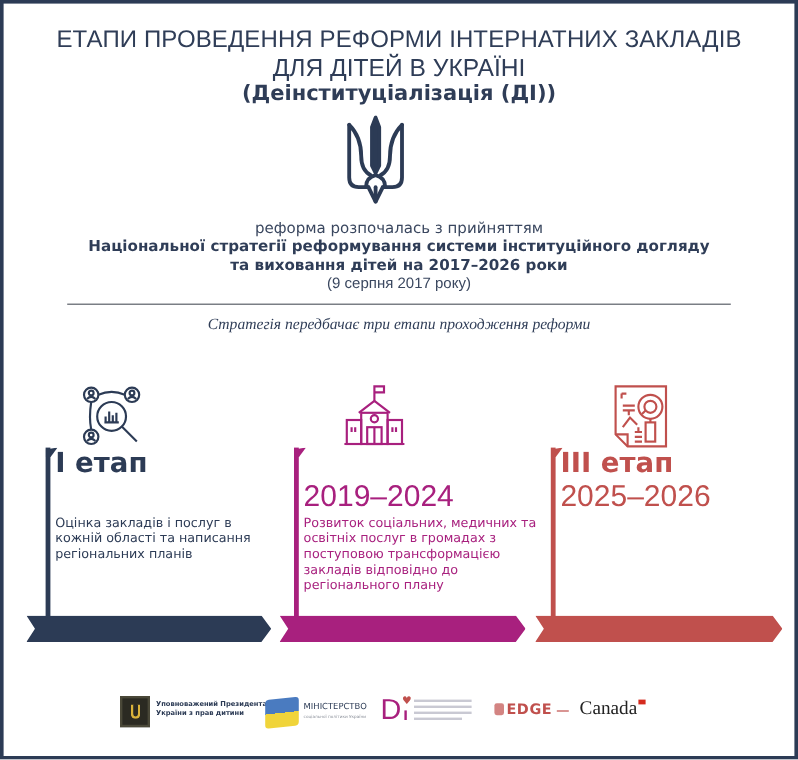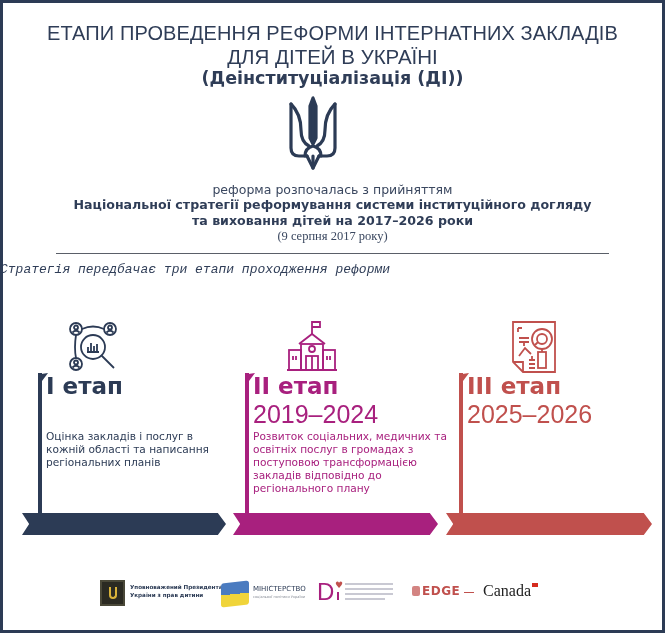--- a/index.html
+++ b/index.html
@@ -11,24 +11,24 @@
   .t1 { top: 22px; font-family: "Liberation Sans", sans-serif; font-size: 20px; letter-spacing: 0.1px; font-weight: normal; }
   .t2 { top: 45px; font-family: "Liberation Sans", sans-serif; font-size: 20.5px; }
   .t3 { top: 68px; font-family: "DejaVu Sans", sans-serif; font-size: 17.5px; font-weight: bold; }
 
   .trident { position: absolute; left: 287px; top: 96px; width: 52px; height: 76px; }
 
   .sub { position: absolute; left: 0; width: 665px; text-align: center; color: #2f3d57; }
   .s1 { top: 182px; font-size: 12.5px; font-family: "DejaVu Sans", sans-serif; color: #3a475f; }
   .s2 { top: 197px; font-size: 12.6px; font-weight: bold; font-family: "DejaVu Sans", sans-serif; }
   .s3 { top: 213px; font-size: 12.6px; font-weight: bold; font-family: "DejaVu Sans", sans-serif; }
-  .s4 { top: 229px; font-size: 12.5px; font-family: Liberation Serif, serif; color: #3a475f; }
+  .s4 { top: 229px; font-size: 12.5px; font-family: Liberation Sans, sans-serif; color: #3a475f; }
 
   .divider { position: absolute; left: 56px; top: 253px; width: 553px; height: 1px; background: #5a5f68; }
-  .strategy { position: absolute; left: 0; width: 665px; top: 262px; font-size: 13px; font-style: italic; font-family: Liberation Mono, monospace; color: #2f3d57; }
+  .strategy { position: absolute; left: 0; width: 665px; top: 262px; text-align: center; font-size: 13px; font-style: italic; font-family: Liberation Serif, serif; color: #2f3d57; }
 
   .stage { position: absolute; top: 320px; width: 220px; height: 220px; }
   .stage .icon { position: absolute; top: 0; width: 54px; height: 54px; }
   .stage .post { position: absolute; top: 53px; width: 4px; height: 145px; }
   .stage .post-cap { position: absolute; top: 53px; width: 10px; height: 8px; }
   .stage .name { position: absolute; top: 53px; font-family: "DejaVu Sans", sans-serif; font-weight: bold; font-size: 23px; line-height: 26px; }
   .stage .years { position: absolute; top: 80px; font-family: "Liberation Sans", sans-serif; font-size: 25px; line-height: 28px; }
   .stage .desc { position: absolute; top: 110px; font-family: "DejaVu Sans", sans-serif; font-size: 10.6px; line-height: 13px; width: 190px; }
 
   .arrow { position: absolute; top: 513px; height: 22px; }
@@ -97,21 +97,20 @@
       <rect x="21" y="36" width="12" height="14"></rect>
       <path d="M27 36 L27 50"></path>
       <rect x="4" y="30" width="12" height="20"></rect>
       <rect x="38" y="30" width="12" height="20"></rect>
       <path d="M8 36 L8 40 M11 36 L11 40 M42 36 L42 40 M45 36 L45 40"></path>
       <path d="M2 50 L52 50"></path>
     </g>
   </svg>
   <div class="post-cap" style="left:0; background:#a8207e; clip-path:polygon(0 100%,0 20%,100% 0,40% 100%);"></div>
   <div class="post" style="left:0; background:#a8207e;"></div>
-  <div class="name" style="left:8px;">ІІ етап</div>
   <div class="years" style="left:8px;">2019–2024</div>
   <div class="desc" style="left:8px; width:196px;">Розвиток соціальних, медичних та освітніх послуг в громадах з поступовою трансформацією закладів відповідно до регіонального плану</div>
 </div>
 
 <div class="stage" style="left:459px; color:#c0504d;">
   <svg class="icon" viewBox="0 0 54 54" style="left:48px;">
     <g fill="none" stroke="#c0504d" stroke-width="1.8">
       <path d="M6 2 L48 2 L48 52 L16 52 L6 42 Z"></path>
       <path d="M6 42 L16 42 L16 52"></path>
       <path d="M11 8 L11 12 M11 8 L15 8"></path>

